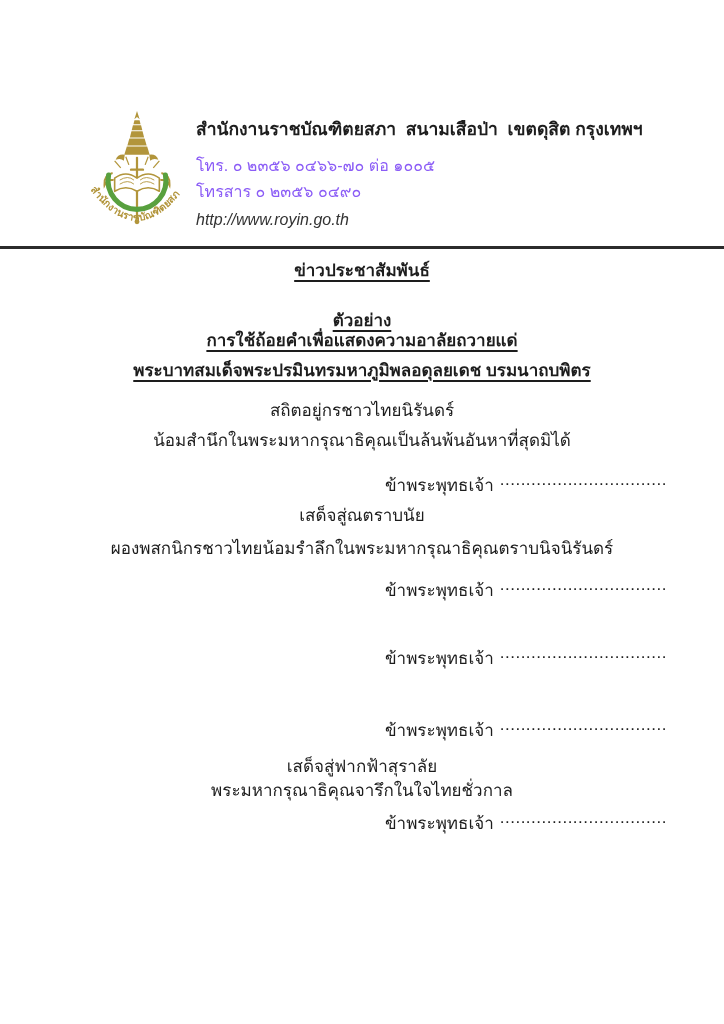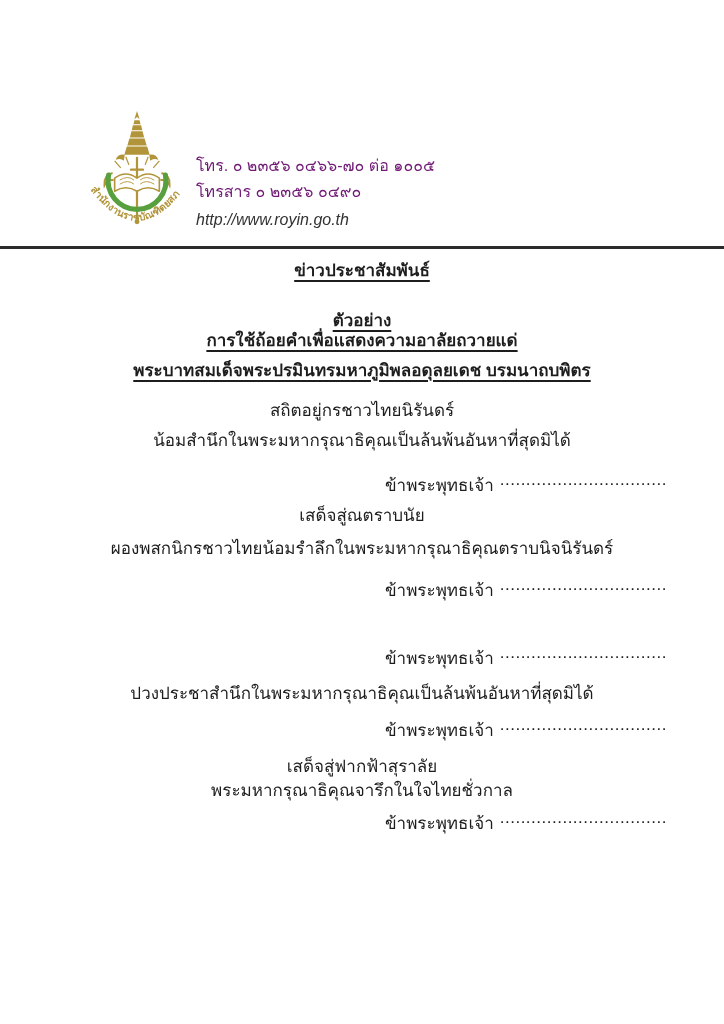--- a/index.html
+++ b/index.html
@@ -20,21 +20,21 @@
   }
   
   .logo{position:absolute;left:86px;top:110px;width:102px;height:128px;}
   .org-line{
     position:absolute;left:196px;top:118px;
     font-size:17.5px;font-weight:bold;line-height:23px;
     white-space:pre;
   }
   .contact{
     position:absolute;left:196px;
-    font-size:16px;line-height:22px;color:#701a75;
+    font-size:16px;line-height:22px;color:#8b5cf6;
     white-space:pre;
   }
   .tel{top:155px;}
   .fax{top:181px;}
   .url{top:209px;color:#333;font-style:italic;}
   .rule{
     position:absolute;left:0;top:246px;width:724px;height:2.5px;
     background:var(--rule);
   }
   
@@ -114,20 +114,21 @@
     </g>
 
     <path class="green-stroke" stroke-width="5" stroke-linecap="round" d="M22 64 A28.5 28.5 0 1 0 78 64"></path>
 
     <path id="logoArc" d="M7 82 Q50 136 93 82" fill="none"></path>
     <text class="arc-text">
       <textPath href="#logoArc" startOffset="50%" text-anchor="middle">สำนักงานราชบัณฑิตยสภา</textPath>
     </text>
   </svg>
 
+  <div class="org-line">สำนักงานราชบัณฑิตยสภา  สนามเสือป่า  เขตดุสิต กรุงเทพฯ</div>
   <div class="contact tel">โทร. ๐ ๒๓๕๖ ๐๔๖๖-๗๐ ต่อ ๑๐๐๕</div>
   <div class="contact fax">โทรสาร ๐ ๒๓๕๖ ๐๔๙๐</div>
   <div class="contact url">http://www.royin.go.th</div>
 
   <div class="rule"></div>
 
   <div class="line title" style="top:259px">ข่าวประชาสัมพันธ์</div>
   <div class="line title" style="top:309px">ตัวอย่าง</div>
   <div class="line title" style="top:359px">พระบาทสมเด็จพระปรมินทรมหาภูมิพลอดุลยเดช บรมนาถบพิตร</div>
   <div class="line title" style="top:329px">การใช้ถ้อยคำเพื่อแสดงความอาลัยถวายแด่</div>
@@ -141,21 +142,20 @@
   <div class="line" style="top:504px">เสด็จสู่ณตราบนัย</div>
   <div class="line" style="top:537px">ผองพสกนิกรชาวไทยน้อมรำลึกในพระมหากรุณาธิคุณตราบนิจนิรันดร์</div>
   <div class="sig" style="top:573px">
     <span>ข้าพระพุทธเจ้า</span><span class="dots">................................................</span>
   </div>
 
   <div class="sig" style="top:641px">
     <span>ข้าพระพุทธเจ้า</span><span class="dots">................................................</span>
   </div>
 
-  <div class="line" style="top:682px">ปวงประชาสำนึกในพระมหากรุณาธิคุณเป็นล้นพ้นอันหาที่สุดมิได้</div>
   <div class="sig" style="top:713px">
     <span>ข้าพระพุทธเจ้า</span><span class="dots">................................................</span>
   </div>
 
   <div class="line" style="top:755px">เสด็จสู่ฟากฟ้าสุราลัย</div>
   <div class="line" style="top:779px">พระมหากรุณาธิคุณจารึกในใจไทยชั่วกาล</div>
   <div class="sig" style="top:806px">
     <span>ข้าพระพุทธเจ้า</span><span class="dots">................................................</span>
   </div>
 

